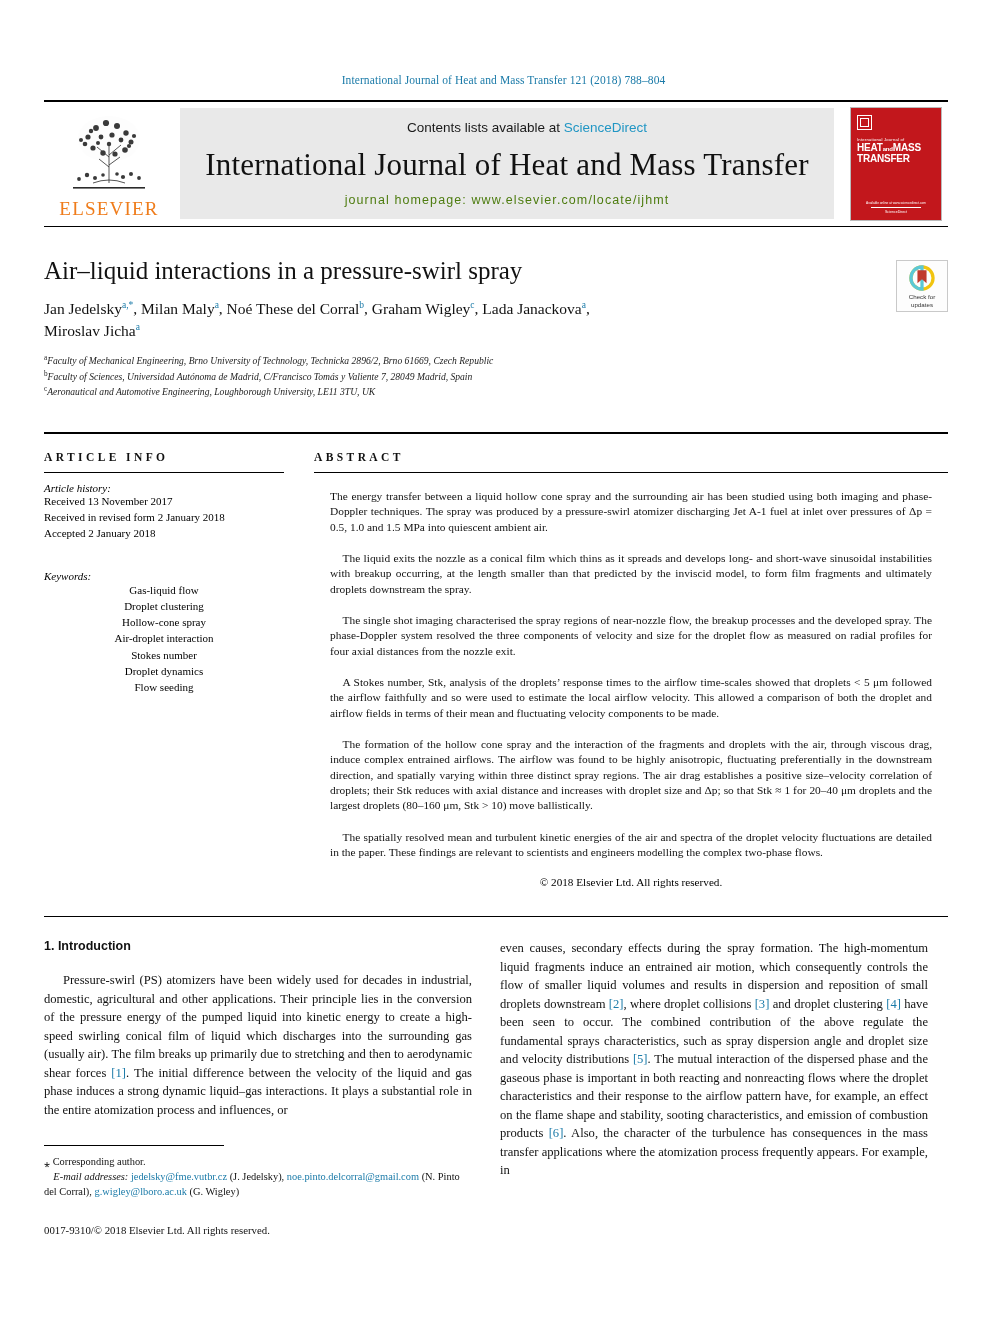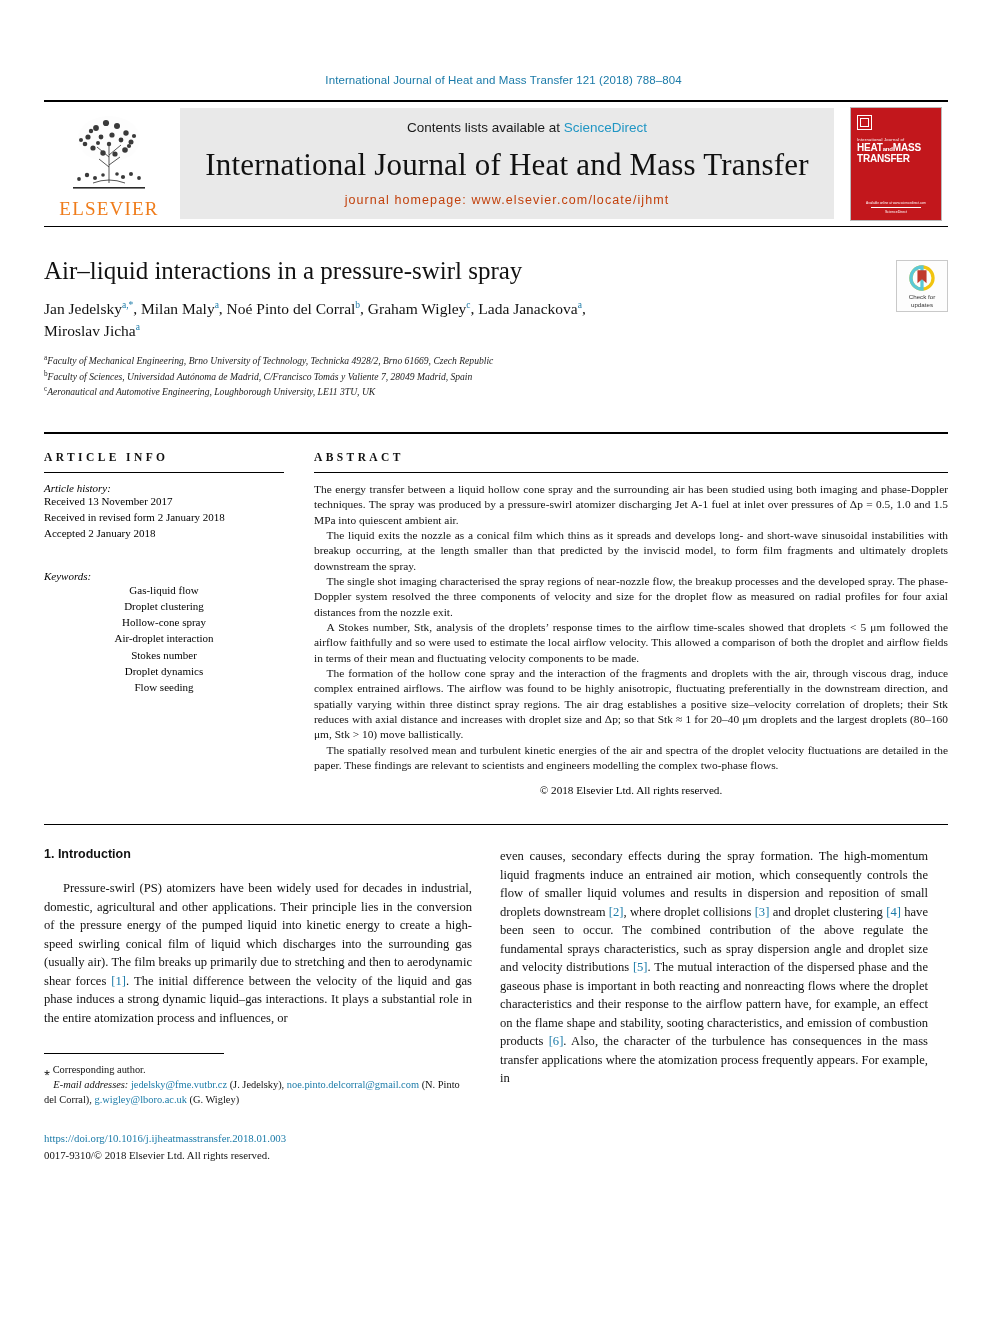--- a/index.html
+++ b/index.html
@@ -22,21 +22,21 @@
     padding: 0;
   }
 
   
   .running-head {
     text-align: center;
     font-size: 11.5px;
     color: #1a7aa8;
     padding-top: 74px;
     letter-spacing: 0.1px;
-    font-family: Liberation Sans, sans-serif;
+    font-family: Liberation Serif, serif;
     padding-left: 15px;
   }
 
   
   .masthead {
     margin: 14px 44px 0 44px;
     border-top: 2.5px solid #000;
     border-bottom: 1px solid #000;
     height: 124px;
     display: flex;
@@ -85,21 +85,21 @@
     font-size: 31px;
     font-family: "Liberation Serif", serif;
     color: #111;
     margin: 6px 0 10px 0;
     letter-spacing: 0.2px;
   }
   .homepage-line {
     font-size: 12.5px;
     font-family: "Liberation Sans", sans-serif;
     letter-spacing: 1.1px;
-    color: #c2410c;
+    color: #4d7c0f;
   }
   .cover-thumb {
     flex: 0 0 104px;
     width: 104px;
     margin: 5px 0 5px 10px;
     background: #ffffff;
     display: flex;
     align-items: center;
     justify-content: center;
   }
@@ -214,21 +214,21 @@
     margin-bottom: 9px;
   }
   .rule-thin { border-top: 1px solid #000; margin-bottom: 9px; }
   .hist-label { font-style: italic; font-size: 11px; }
   .hist-line { font-size: 11px; line-height: 1.45; }
   .kw-block { margin-top: 28px; }
   .kw-label { font-style: italic; font-size: 11px; }
   .kw-line { font-size: 11px; line-height: 1.47; text-align: center; }
 
   .abstract-body p {
-    margin: 0;
+    margin: 16px;
     font-size: 11.4px;
     line-height: 1.345;
     text-align: justify;
     text-indent: 1.1em;
     color: #111;
   }
   .abstract-body p.first { text-indent: 0; }
   .copyright {
     text-align: center;
     font-size: 11.2px;
@@ -379,28 +379,28 @@
         <span>Check for</span><br>
         <span>updates</span>
       </div>
     </div>
 
     <h1 class="article-title">Air–liquid interactions in a pressure-swirl spray</h1>
 
     <div class="authors">
       <span>Jan Jedelsky</span><sup class="star">a,*</sup>,
       <span>Milan Maly</span><sup>a</sup>,
-      <span>Noé Pinto del Corral</span><sup>b</sup>,
+      <span>Noé These del Corral</span><sup>b</sup>,
       <span>Graham Wigley</span><sup>c</sup>,
       <span>Lada Janackova</span><sup>a</sup>,<br>
       <span>Miroslav Jicha</span><sup>a</sup>
     </div>
 
     <div class="affils">
-      <div><sup>a</sup><span>Faculty of Mechanical Engineering, Brno University of Technology, Technicka 4928/2, Brno 61669, Czech Republic</span></div>
+      <div><sup>a</sup><span>Faculty of Mechanical Engineering, Brno University of Technology, Technicka 2896/2, Brno 61669, Czech Republic</span></div>
       <div><sup>b</sup><span>Faculty of Sciences, Universidad Autónoma de Madrid, C/Francisco Tomás y Valiente 7, 28049 Madrid, Spain</span></div>
       <div><sup>c</sup><span>Aeronautical and Automotive Engineering, Loughborough University, LE11 3TU, UK</span></div>
     </div>
   </div>
 
   <div class="info-abstract">
 
     <div class="col-info">
       <div class="sec-head">ARTICLE INFO</div>
       <div class="rule-thin"></div>
@@ -451,21 +451,20 @@
         <span style="display:inline-block;width:0.9em"></span><em class="fn-email-label">E-mail addresses:</em>
         <span class="link">jedelsky@fme.vutbr.cz</span>
         <span>(J. Jedelsky)</span>,
         <span class="link">noe.pinto.delcorral@gmail.com</span>
         <span>(N. Pinto del Corral)</span>,
         <span class="link">g.wigley@lboro.ac.uk</span>
         <span>(G. Wigley)</span>
       </div>
 
       <div class="doi-block">
-        <div class="doi-line">https://doi.org/10.1016/j.ijheatmasstransfer.2018.01.003</div>
         <div class="issn-line">0017-9310/© 2018 Elsevier Ltd. All rights reserved.</div>
       </div>
     </div>
 
     <div class="bcol">
       <p class="bodytext noindent">even causes, secondary effects during the spray formation. The high-momentum liquid fragments induce an entrained air motion, which consequently controls the flow of smaller liquid volumes and results in dispersion and reposition of small droplets downstream <span class="ref">[2]</span>, where droplet collisions <span class="ref">[3]</span> and droplet clustering <span class="ref">[4]</span> have been seen to occur. The combined contribution of the above regulate the fundamental sprays characteristics, such as spray dispersion angle and droplet size and velocity distributions <span class="ref">[5]</span>. The mutual interaction of the dispersed phase and the gaseous phase is important in both reacting and nonreacting flows where the droplet characteristics and their response to the airflow pattern have, for example, an effect on the flame shape and stability, sooting characteristics, and emission of combustion products <span class="ref">[6]</span>. Also, the character of the turbulence has consequences in the mass transfer applications where the atomization process frequently appears. For example, in</p>
     </div>
   </div>
 
 </div>

